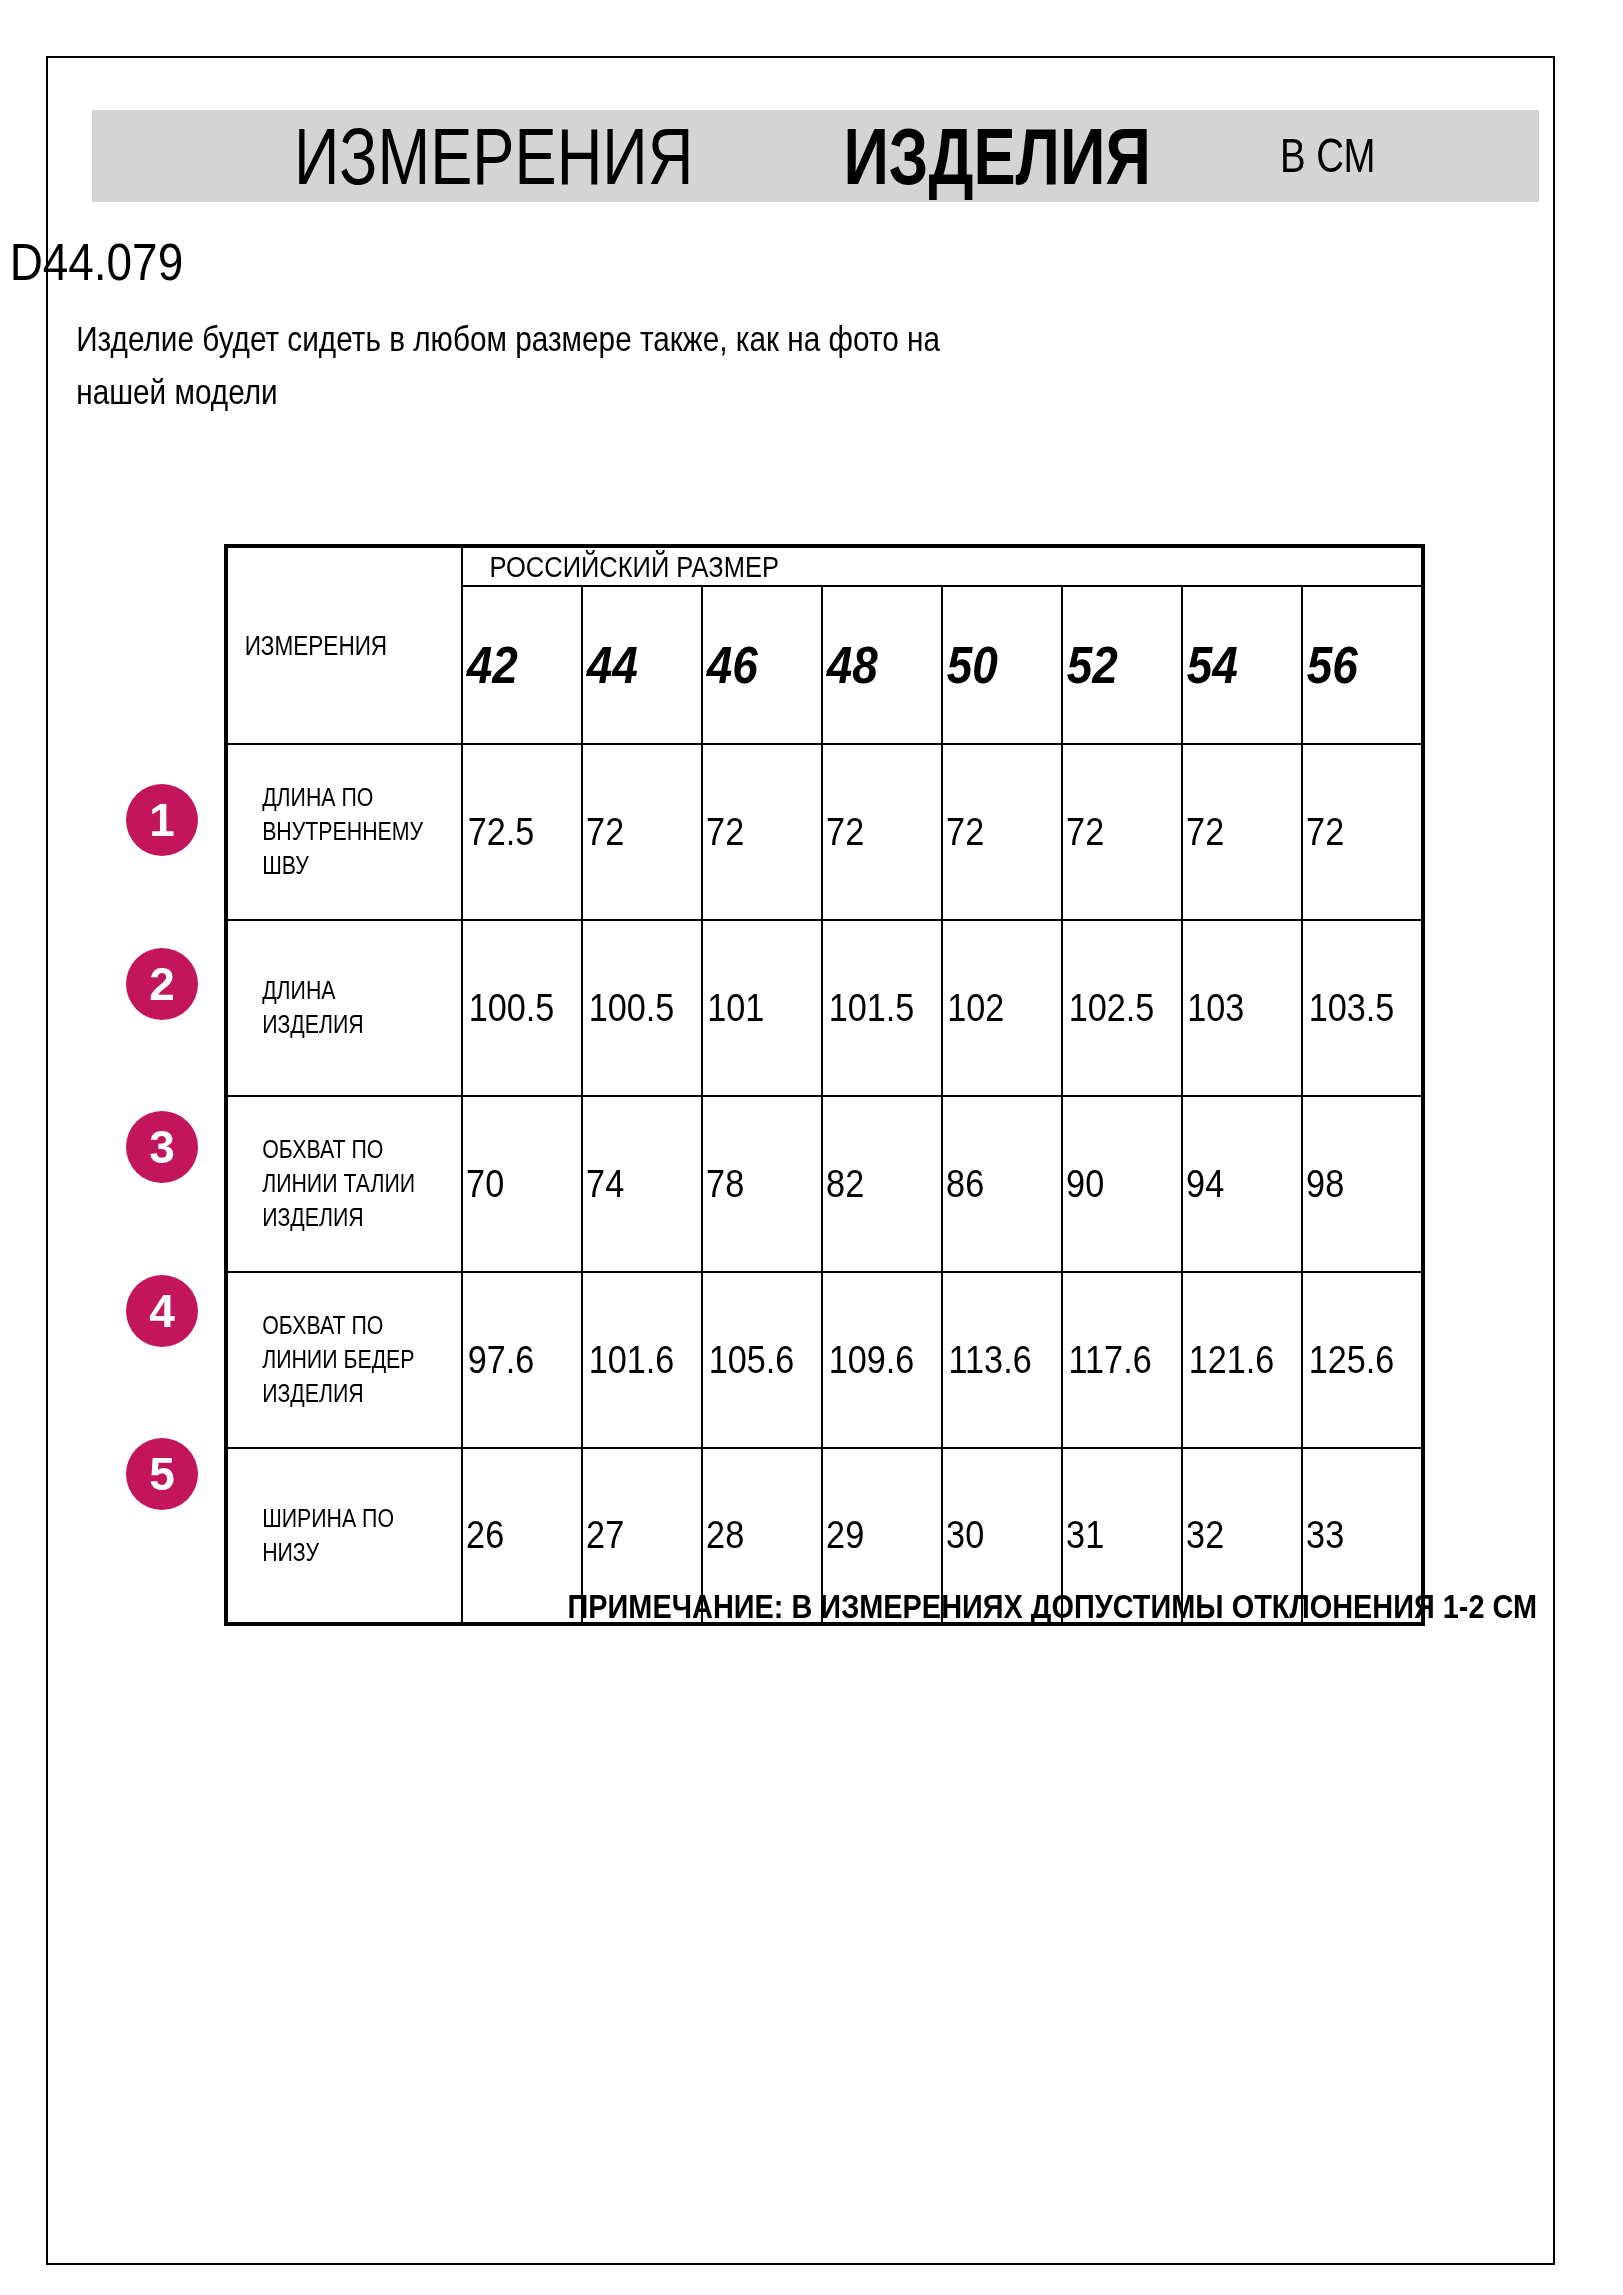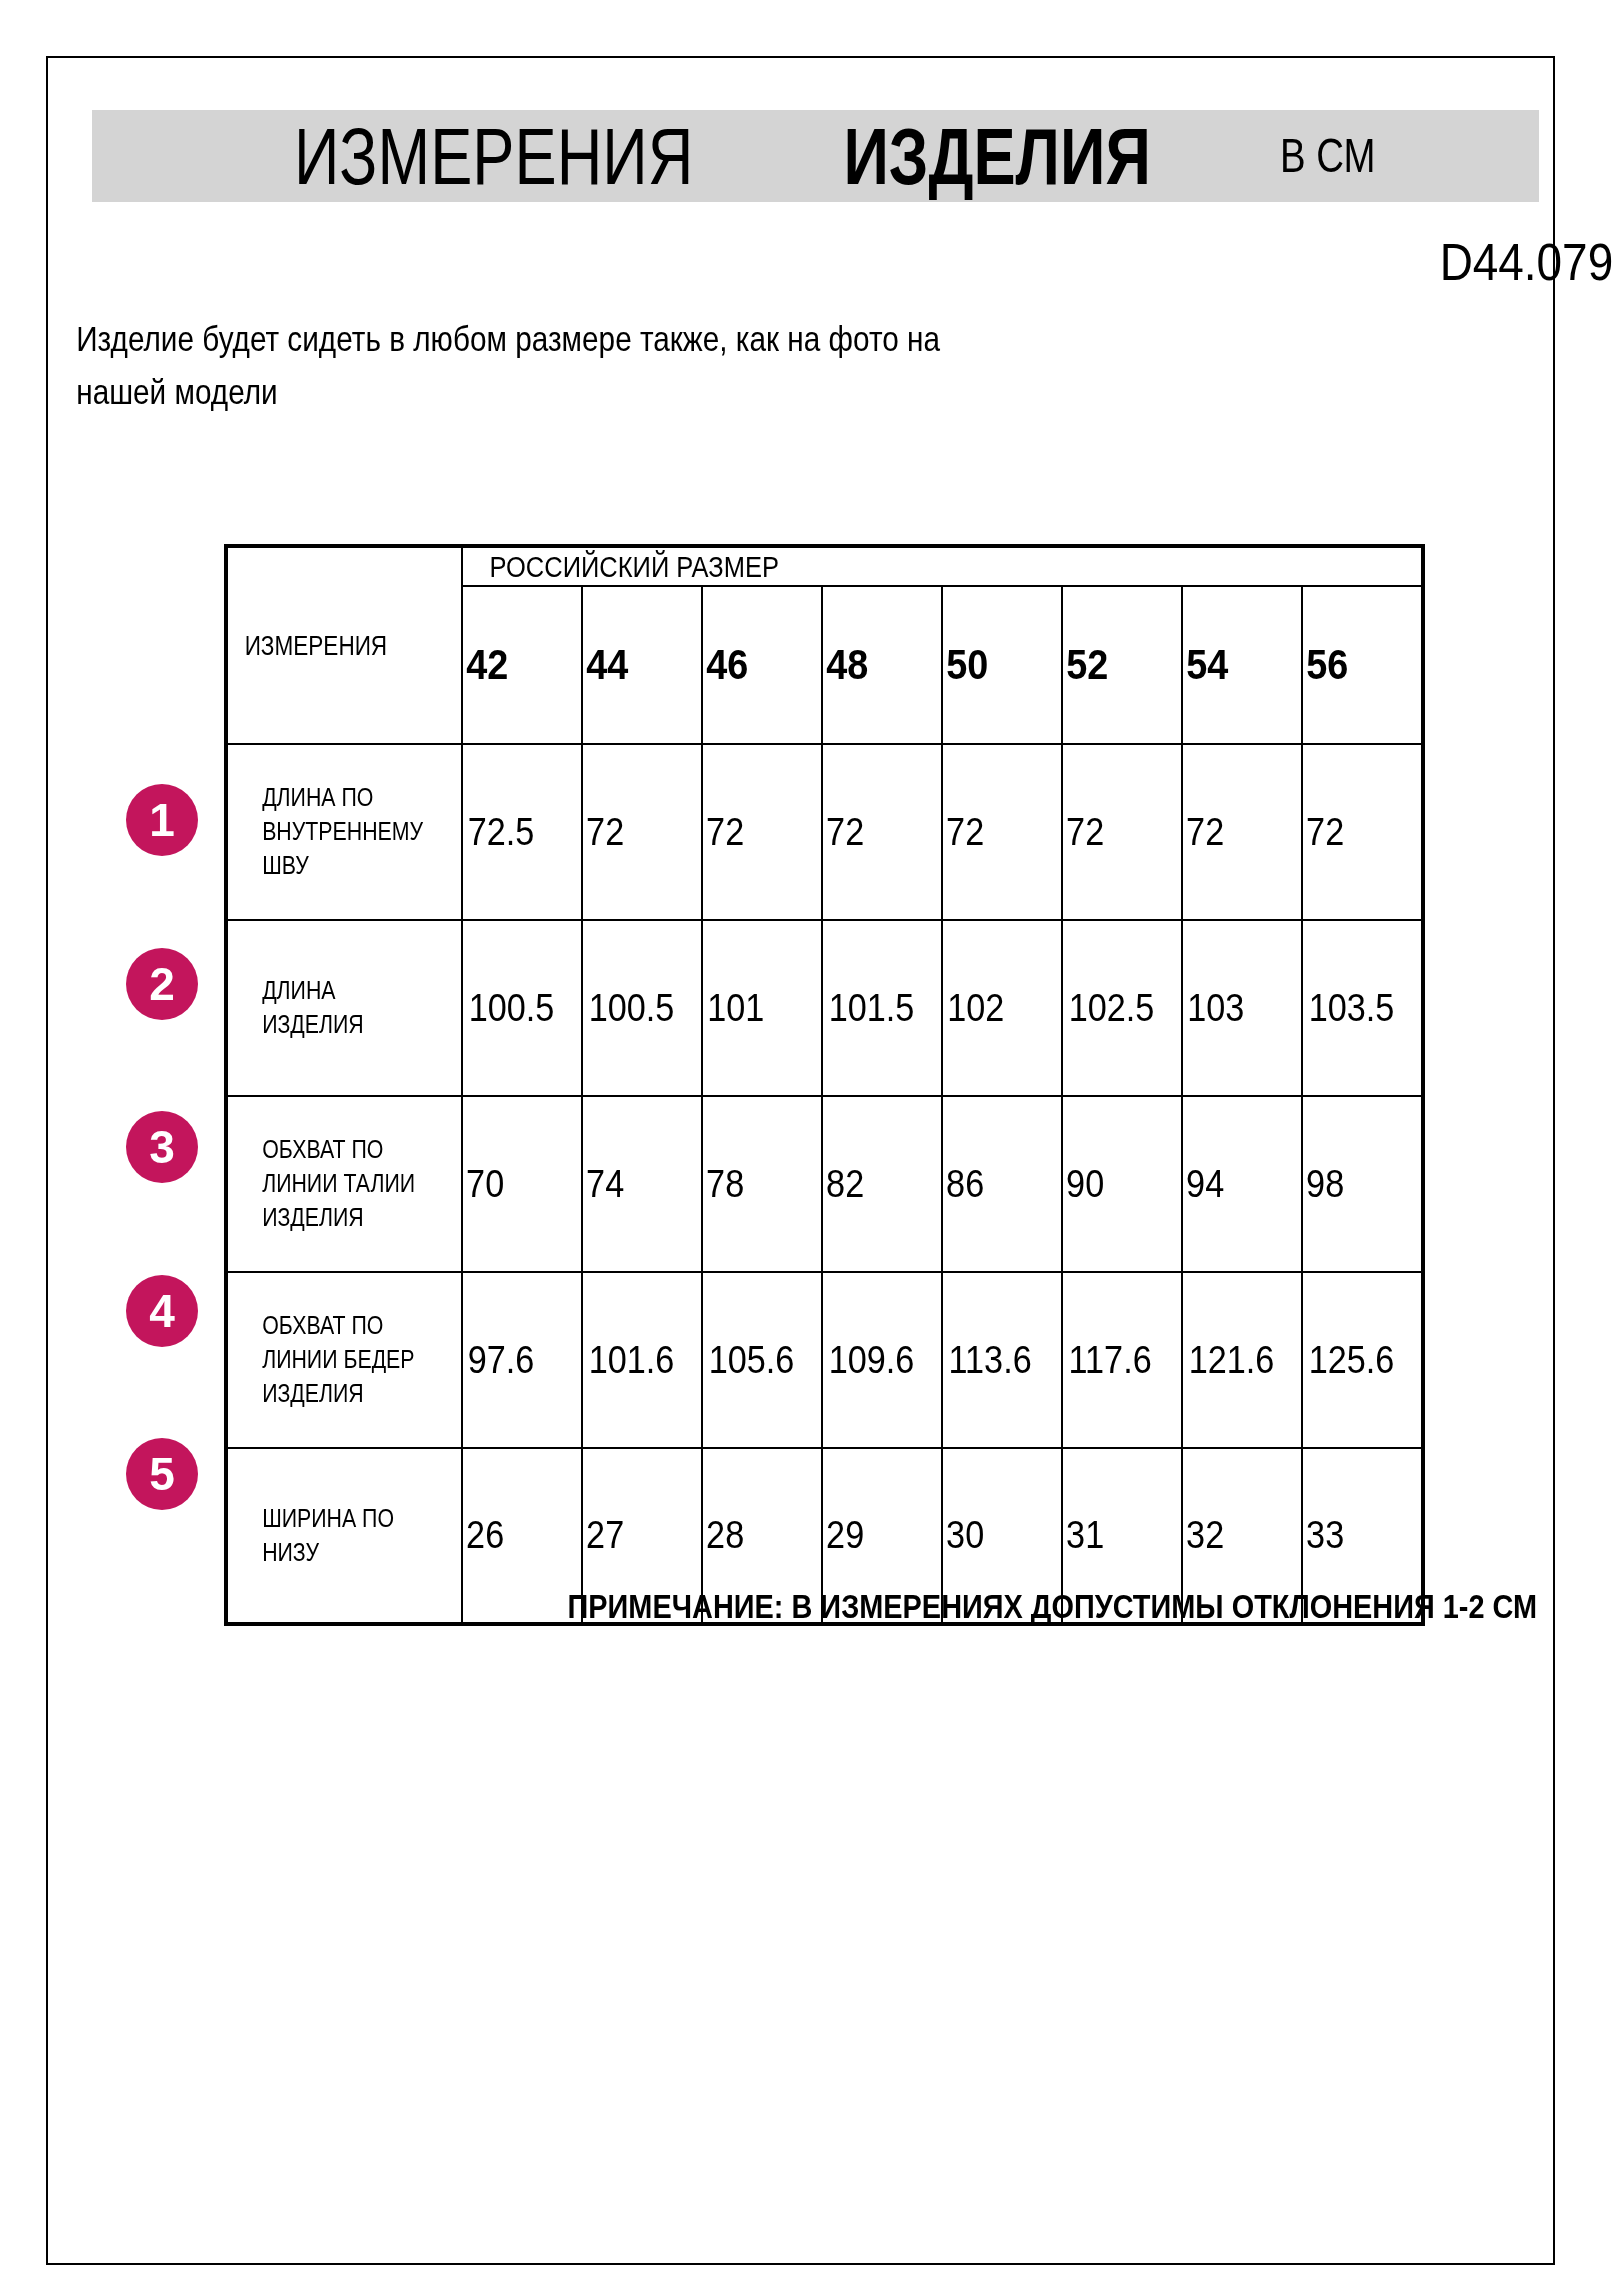--- a/index.html
+++ b/index.html
@@ -18,42 +18,42 @@
     display:flex;align-items:center;justify-content:center;
     white-space:nowrap;
   }
   .banner .w1{font-size:79px;line-height:1;}
   .banner .w2{font-size:79px;line-height:1;font-weight:bold;margin-left:62px;}
   .banner .w3{font-size:48px;line-height:1;margin-left:79px;}
   .cond-b{display:inline-block;transform:scaleX(0.8);transform-origin:center;}
   .cond{display:inline-block;transform:scaleX(0.82);transform-origin:center;}
   .cond-s{display:inline-block;transform:scaleX(0.9);transform-origin:center;}
   .code{
-    position:absolute;left:0;top:237px;width:1623px;text-align:right;
+    position:absolute;left:0;top:237px;width:1623px;text-align:left;
     font-size:51px;line-height:1;
   }
   .subtitle{
     position:absolute;left:0;top:313px;width:1623px;text-align:left;
     font-size:35px;line-height:1.5;white-space:pre-line;
   }
   table.size-table{
     position:absolute;left:224px;top:544px;
     border-collapse:collapse;table-layout:fixed;
     border:4.6px solid var(--line,#000);
   }
   table.size-table td{
     border:2px solid var(--line,#000);
     vertical-align:middle;
     overflow:hidden;
   }
   td.thick-b{border-bottom-width:4.6px;}
   td.corner{width:231px;font-size:27.5px;}
   td.group-h{height:35px;font-size:30px;}
   tr.sizes-row{height:158px;}
-  td.size-cell{width:116px;font-size:42px;font-weight:bold;}
+  td.size-cell{width:116px;font-size:51px;font-weight:bold;font-style:italic;}
   tr.data-row{height:176px;}
   td.row-label{font-size:26px;line-height:1.3;padding:0 15.7px;}
   td.val{font-size:38px;}
   .badge{
     position:absolute;left:126px;width:72px;height:72px;border-radius:50%;
     background:var(--badge,#C3155C);color:#fff;
     display:flex;align-items:center;justify-content:center;
     font-size:46px;font-weight:bold;line-height:1;
   }
   .note{

